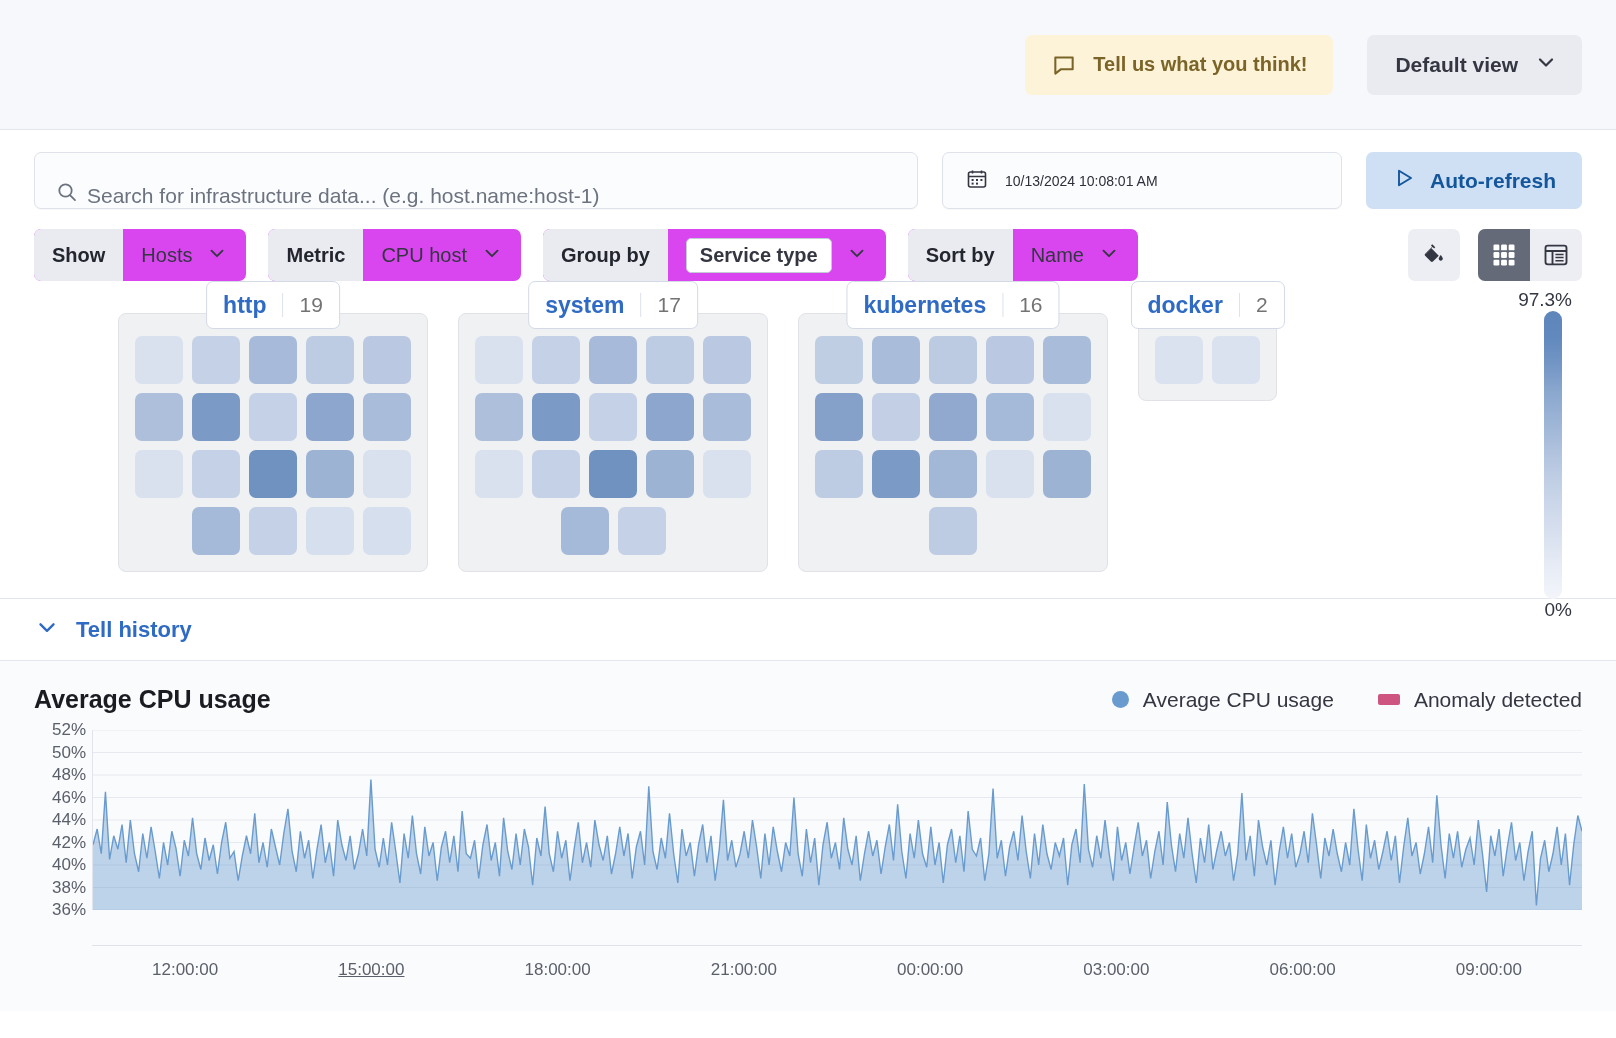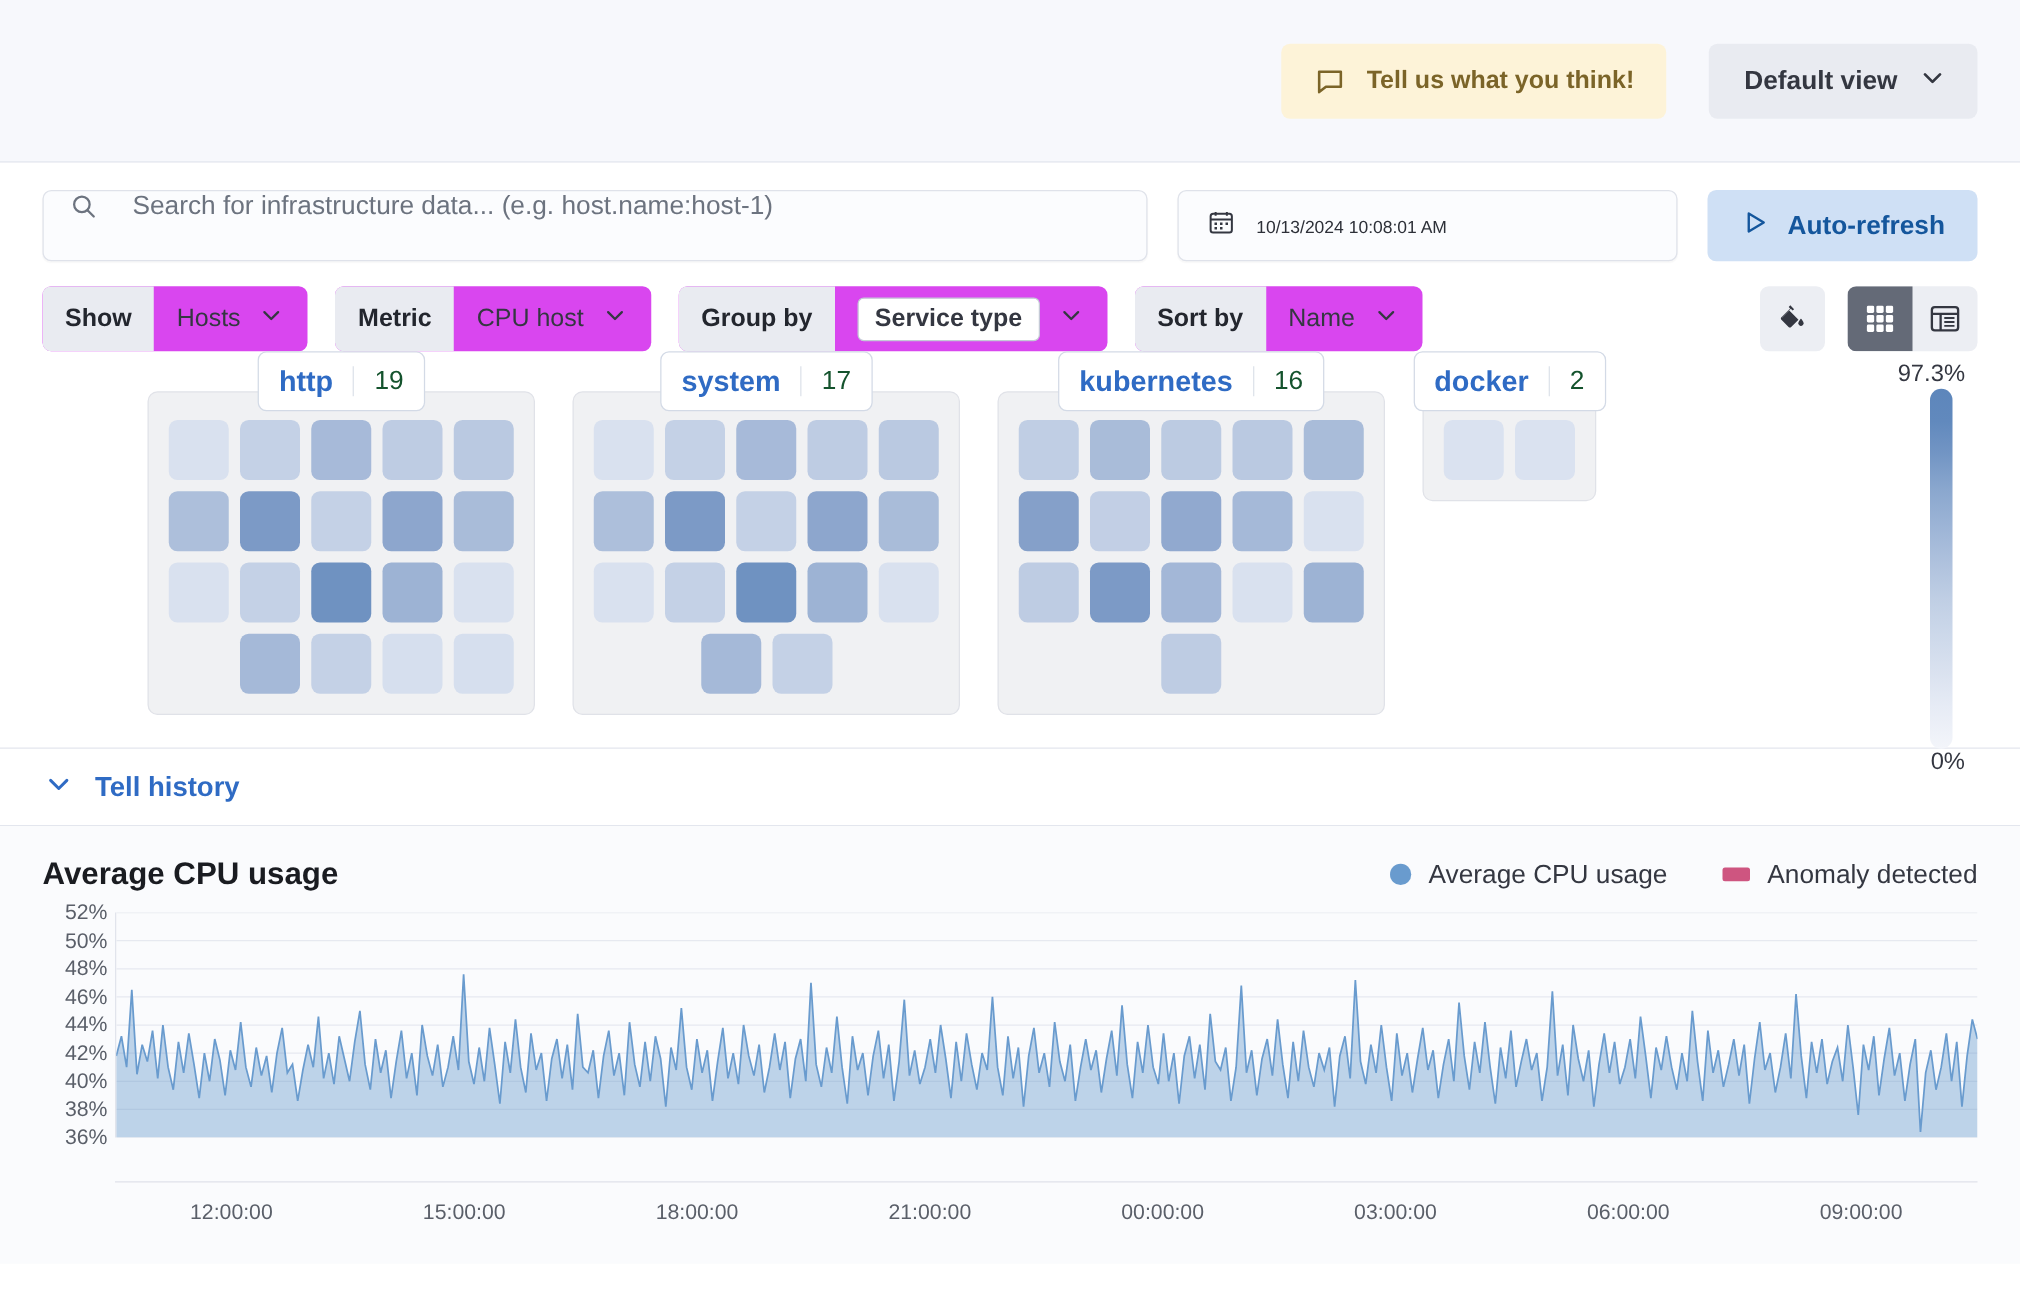--- a/index.html
+++ b/index.html
@@ -72,22 +72,22 @@
     align-items: center;
     gap: 24px;
   }
   .search-box {
     flex: 1;
     height: 57px;
     border: 1px solid #dfe2ea;
     border-radius: 7px;
     background: #fbfcfe;
     display: flex;
-    align-items: flex-start;
-    gap: 27px;
+    align-items: flex-end;
+    gap: 8px;
     padding: 0 20px;
     box-shadow: 0 1px 1px rgba(0,0,0,0.03);
     cursor: text;
   }
   .search-box .ph {
     font-size: 21px;
     color: #6c737f;
   }
   .date-box {
     width: 400px;
@@ -224,21 +224,21 @@
   .group-name {
     color: #2f6bc4;
     font-weight: 700;
     font-size: 23px;
     padding: 0 16px;
   }
   .group-count {
     border-left: 1px solid #dde2ea;
     padding: 0 16px;
     font-size: 21px;
-    color: #14532d;
+    color: #737373;
   }
   .wrow {
     display: flex;
     gap: 9px;
     margin-bottom: 9px;
   }
   .wrow:last-child { margin-bottom: 0; }
   .wrow.center { justify-content: center; }
   .wrow.offset1 { padding-left: 57px; }
   .cell {
@@ -678,21 +678,21 @@
           <line x1="0" y1="135.0" x2="1440" y2="135.0" stroke="#e6e9f0" stroke-width="1" vector-effect="non-scaling-stroke"></line>
           <line x1="0" y1="157.5" x2="1440" y2="157.5" stroke="#e6e9f0" stroke-width="1" vector-effect="non-scaling-stroke"></line>
           <line x1="0" y1="180.0" x2="1440" y2="180.0" stroke="#e6e9f0" stroke-width="1" vector-effect="non-scaling-stroke"></line>
           <path d="M0,180 L0.00,114.75 L4.01,99.00 L8.02,123.75 L12.03,61.88 L16.04,129.38 L20.06,105.75 L24.07,119.25 L28.08,94.50 L32.09,132.75 L36.10,90.00 L40.11,123.75 L44.12,141.75 L48.13,103.50 L52.14,128.25 L56.16,96.75 L60.17,121.50 L64.18,148.50 L68.19,112.50 L72.20,135.00 L76.21,101.25 L80.22,118.13 L84.23,146.25 L88.25,110.25 L92.26,126.00 L96.27,87.75 L100.28,123.75 L104.29,139.50 L108.30,108.00 L112.31,130.50 L116.32,114.75 L120.33,144.00 L124.35,112.50 L128.36,92.25 L132.37,128.25 L136.38,121.50 L140.39,150.75 L144.40,126.00 L148.41,105.75 L152.42,123.75 L156.43,83.25 L160.45,132.75 L164.46,112.50 L168.47,137.25 L172.48,99.00 L176.49,117.00 L180.50,135.00 L184.51,103.50 L188.52,78.75 L192.53,121.50 L196.55,141.75 L200.56,101.25 L204.57,128.25 L208.58,110.25 L212.59,148.50 L216.60,119.25 L220.61,94.50 L224.62,132.75 L228.64,112.50 L232.65,146.25 L236.66,90.00 L240.67,114.75 L244.68,130.50 L248.69,105.75 L252.70,139.50 L256.71,123.75 L260.72,99.00 L264.74,126.00 L268.75,49.50 L272.76,119.25 L276.77,137.25 L280.78,108.00 L284.79,135.00 L288.80,92.25 L292.81,121.50 L296.82,153.00 L300.84,103.50 L304.85,128.25 L308.86,85.50 L312.87,123.75 L316.88,144.00 L320.89,96.75 L324.90,126.00 L328.91,112.50 L332.92,150.75 L336.94,117.00 L340.95,101.25 L344.96,132.75 L348.97,105.75 L352.98,141.75 L356.99,81.00 L361.00,123.75 L365.01,128.25 L369.03,110.25 L373.04,148.50 L377.05,114.75 L381.06,94.50 L385.07,130.50 L389.08,112.50 L393.09,146.25 L397.10,87.75 L401.11,121.50 L405.13,139.50 L409.14,103.50 L413.15,135.00 L417.16,99.00 L421.17,117.00 L425.18,155.25 L429.19,108.00 L433.20,126.00 L437.21,76.50 L441.23,123.75 L445.24,141.75 L449.25,101.25 L453.26,128.25 L457.27,110.25 L461.28,150.75 L465.29,119.25 L469.30,92.25 L473.31,132.75 L477.33,112.50 L481.34,137.25 L485.35,90.00 L489.36,114.75 L493.37,130.50 L497.38,105.75 L501.39,144.00 L505.40,123.75 L509.42,96.75 L513.43,126.00 L517.44,103.50 L521.45,148.50 L525.46,117.00 L529.47,101.25 L533.48,135.00 L537.49,56.25 L541.50,121.50 L545.52,139.50 L549.53,108.00 L553.54,128.25 L557.55,83.25 L561.56,123.75 L565.57,153.00 L569.58,99.00 L573.59,126.00 L577.60,112.50 L581.62,146.25 L585.63,114.75 L589.64,94.50 L593.65,132.75 L597.66,105.75 L601.67,150.75 L605.68,119.25 L609.69,69.75 L613.70,130.50 L617.72,110.25 L621.73,137.25 L625.74,123.75 L629.75,101.25 L633.76,128.25 L637.77,90.00 L641.78,117.00 L645.79,148.50 L649.81,103.50 L653.82,135.00 L657.83,96.75 L661.84,121.50 L665.85,141.75 L669.86,112.50 L673.87,126.00 L677.88,67.50 L681.89,123.75 L685.91,146.25 L689.92,99.00 L693.93,132.75 L697.94,108.00 L701.95,155.25 L705.96,114.75 L709.97,92.25 L713.98,128.25 L717.99,112.50 L722.01,139.50 L726.02,87.75 L730.03,119.25 L734.04,135.00 L738.05,105.75 L742.06,150.75 L746.07,123.75 L750.08,101.25 L754.09,126.00 L758.11,110.25 L762.12,144.00 L766.13,117.00 L770.14,94.50 L774.15,130.50 L778.16,74.25 L782.17,121.50 L786.18,148.50 L790.19,103.50 L794.21,128.25 L798.22,90.00 L802.23,123.75 L806.24,137.25 L810.25,96.75 L814.26,135.00 L818.27,112.50 L822.28,153.00 L826.30,114.75 L830.31,99.00 L834.32,132.75 L838.33,105.75 L842.34,141.75 L846.35,81.00 L850.36,119.25 L854.37,126.00 L858.38,108.00 L862.40,150.75 L866.41,123.75 L870.42,58.50 L874.43,128.25 L878.44,110.25 L882.45,146.25 L886.46,117.00 L890.47,101.25 L894.48,130.50 L898.50,85.50 L902.51,121.50 L906.52,148.50 L910.53,103.50 L914.54,135.00 L918.55,94.50 L922.56,123.75 L926.57,139.50 L930.58,112.50 L934.60,126.00 L938.61,108.00 L942.62,155.25 L946.63,114.75 L950.64,99.00 L954.65,132.75 L958.66,54.00 L962.67,119.25 L966.69,137.25 L970.70,105.75 L974.71,128.25 L978.72,90.00 L982.73,123.75 L986.74,150.75 L990.75,96.75 L994.76,130.50 L998.77,112.50 L1002.79,144.00 L1006.80,117.00 L1010.81,92.25 L1014.82,126.00 L1018.83,110.25 L1022.84,148.50 L1026.85,121.50 L1030.86,101.25 L1034.87,135.00 L1038.89,72.00 L1042.90,114.75 L1046.91,141.75 L1050.92,103.50 L1054.93,128.25 L1058.94,87.75 L1062.95,123.75 L1066.96,153.00 L1070.97,108.00 L1074.99,132.75 L1079.00,94.50 L1083.01,139.50 L1087.02,119.25 L1091.03,101.25 L1095.04,126.00 L1099.05,112.50 L1103.06,150.75 L1107.08,123.75 L1111.09,63.00 L1115.10,130.50 L1119.11,105.75 L1123.12,146.25 L1127.13,90.00 L1131.14,117.00 L1135.15,135.00 L1139.16,110.25 L1143.18,155.25 L1147.19,121.50 L1151.20,96.75 L1155.21,128.25 L1159.22,103.50 L1163.23,137.25 L1167.24,123.75 L1171.25,101.25 L1175.26,132.75 L1179.28,83.25 L1183.29,114.75 L1187.30,148.50 L1191.31,108.00 L1195.32,126.00 L1199.33,99.00 L1203.34,123.75 L1207.35,141.75 L1211.36,112.50 L1215.38,135.00 L1219.39,78.75 L1223.40,119.25 L1227.41,150.75 L1231.42,94.50 L1235.43,128.25 L1239.44,110.25 L1243.45,139.50 L1247.47,121.50 L1251.48,101.25 L1255.49,130.50 L1259.50,105.75 L1263.51,153.00 L1267.52,117.00 L1271.53,87.75 L1275.54,126.00 L1279.55,112.50 L1283.57,144.00 L1287.58,123.75 L1291.59,96.75 L1295.60,132.75 L1299.61,65.25 L1303.62,114.75 L1307.63,148.50 L1311.64,103.50 L1315.65,128.25 L1319.67,101.25 L1323.68,137.25 L1327.69,119.25 L1331.70,108.00 L1335.71,135.00 L1339.72,90.00 L1343.73,123.75 L1347.74,162.00 L1351.75,105.75 L1355.77,126.00 L1359.78,99.00 L1363.79,146.25 L1367.80,117.00 L1371.81,92.25 L1375.82,130.50 L1379.83,112.50 L1383.84,150.75 L1387.86,121.50 L1391.87,101.25 L1395.88,175.50 L1399.89,128.25 L1403.90,110.25 L1407.91,141.75 L1411.92,123.75 L1415.93,96.75 L1419.94,135.00 L1423.96,103.50 L1427.97,155.25 L1431.98,114.75 L1435.99,85.50 L1440.00,101.25 L1440,180 Z" fill="#699bce" fill-opacity="0.42"></path>
           <path d="M0.00,114.75 L4.01,99.00 L8.02,123.75 L12.03,61.88 L16.04,129.38 L20.06,105.75 L24.07,119.25 L28.08,94.50 L32.09,132.75 L36.10,90.00 L40.11,123.75 L44.12,141.75 L48.13,103.50 L52.14,128.25 L56.16,96.75 L60.17,121.50 L64.18,148.50 L68.19,112.50 L72.20,135.00 L76.21,101.25 L80.22,118.13 L84.23,146.25 L88.25,110.25 L92.26,126.00 L96.27,87.75 L100.28,123.75 L104.29,139.50 L108.30,108.00 L112.31,130.50 L116.32,114.75 L120.33,144.00 L124.35,112.50 L128.36,92.25 L132.37,128.25 L136.38,121.50 L140.39,150.75 L144.40,126.00 L148.41,105.75 L152.42,123.75 L156.43,83.25 L160.45,132.75 L164.46,112.50 L168.47,137.25 L172.48,99.00 L176.49,117.00 L180.50,135.00 L184.51,103.50 L188.52,78.75 L192.53,121.50 L196.55,141.75 L200.56,101.25 L204.57,128.25 L208.58,110.25 L212.59,148.50 L216.60,119.25 L220.61,94.50 L224.62,132.75 L228.64,112.50 L232.65,146.25 L236.66,90.00 L240.67,114.75 L244.68,130.50 L248.69,105.75 L252.70,139.50 L256.71,123.75 L260.72,99.00 L264.74,126.00 L268.75,49.50 L272.76,119.25 L276.77,137.25 L280.78,108.00 L284.79,135.00 L288.80,92.25 L292.81,121.50 L296.82,153.00 L300.84,103.50 L304.85,128.25 L308.86,85.50 L312.87,123.75 L316.88,144.00 L320.89,96.75 L324.90,126.00 L328.91,112.50 L332.92,150.75 L336.94,117.00 L340.95,101.25 L344.96,132.75 L348.97,105.75 L352.98,141.75 L356.99,81.00 L361.00,123.75 L365.01,128.25 L369.03,110.25 L373.04,148.50 L377.05,114.75 L381.06,94.50 L385.07,130.50 L389.08,112.50 L393.09,146.25 L397.10,87.75 L401.11,121.50 L405.13,139.50 L409.14,103.50 L413.15,135.00 L417.16,99.00 L421.17,117.00 L425.18,155.25 L429.19,108.00 L433.20,126.00 L437.21,76.50 L441.23,123.75 L445.24,141.75 L449.25,101.25 L453.26,128.25 L457.27,110.25 L461.28,150.75 L465.29,119.25 L469.30,92.25 L473.31,132.75 L477.33,112.50 L481.34,137.25 L485.35,90.00 L489.36,114.75 L493.37,130.50 L497.38,105.75 L501.39,144.00 L505.40,123.75 L509.42,96.75 L513.43,126.00 L517.44,103.50 L521.45,148.50 L525.46,117.00 L529.47,101.25 L533.48,135.00 L537.49,56.25 L541.50,121.50 L545.52,139.50 L549.53,108.00 L553.54,128.25 L557.55,83.25 L561.56,123.75 L565.57,153.00 L569.58,99.00 L573.59,126.00 L577.60,112.50 L581.62,146.25 L585.63,114.75 L589.64,94.50 L593.65,132.75 L597.66,105.75 L601.67,150.75 L605.68,119.25 L609.69,69.75 L613.70,130.50 L617.72,110.25 L621.73,137.25 L625.74,123.75 L629.75,101.25 L633.76,128.25 L637.77,90.00 L641.78,117.00 L645.79,148.50 L649.81,103.50 L653.82,135.00 L657.83,96.75 L661.84,121.50 L665.85,141.75 L669.86,112.50 L673.87,126.00 L677.88,67.50 L681.89,123.75 L685.91,146.25 L689.92,99.00 L693.93,132.75 L697.94,108.00 L701.95,155.25 L705.96,114.75 L709.97,92.25 L713.98,128.25 L717.99,112.50 L722.01,139.50 L726.02,87.75 L730.03,119.25 L734.04,135.00 L738.05,105.75 L742.06,150.75 L746.07,123.75 L750.08,101.25 L754.09,126.00 L758.11,110.25 L762.12,144.00 L766.13,117.00 L770.14,94.50 L774.15,130.50 L778.16,74.25 L782.17,121.50 L786.18,148.50 L790.19,103.50 L794.21,128.25 L798.22,90.00 L802.23,123.75 L806.24,137.25 L810.25,96.75 L814.26,135.00 L818.27,112.50 L822.28,153.00 L826.30,114.75 L830.31,99.00 L834.32,132.75 L838.33,105.75 L842.34,141.75 L846.35,81.00 L850.36,119.25 L854.37,126.00 L858.38,108.00 L862.40,150.75 L866.41,123.75 L870.42,58.50 L874.43,128.25 L878.44,110.25 L882.45,146.25 L886.46,117.00 L890.47,101.25 L894.48,130.50 L898.50,85.50 L902.51,121.50 L906.52,148.50 L910.53,103.50 L914.54,135.00 L918.55,94.50 L922.56,123.75 L926.57,139.50 L930.58,112.50 L934.60,126.00 L938.61,108.00 L942.62,155.25 L946.63,114.75 L950.64,99.00 L954.65,132.75 L958.66,54.00 L962.67,119.25 L966.69,137.25 L970.70,105.75 L974.71,128.25 L978.72,90.00 L982.73,123.75 L986.74,150.75 L990.75,96.75 L994.76,130.50 L998.77,112.50 L1002.79,144.00 L1006.80,117.00 L1010.81,92.25 L1014.82,126.00 L1018.83,110.25 L1022.84,148.50 L1026.85,121.50 L1030.86,101.25 L1034.87,135.00 L1038.89,72.00 L1042.90,114.75 L1046.91,141.75 L1050.92,103.50 L1054.93,128.25 L1058.94,87.75 L1062.95,123.75 L1066.96,153.00 L1070.97,108.00 L1074.99,132.75 L1079.00,94.50 L1083.01,139.50 L1087.02,119.25 L1091.03,101.25 L1095.04,126.00 L1099.05,112.50 L1103.06,150.75 L1107.08,123.75 L1111.09,63.00 L1115.10,130.50 L1119.11,105.75 L1123.12,146.25 L1127.13,90.00 L1131.14,117.00 L1135.15,135.00 L1139.16,110.25 L1143.18,155.25 L1147.19,121.50 L1151.20,96.75 L1155.21,128.25 L1159.22,103.50 L1163.23,137.25 L1167.24,123.75 L1171.25,101.25 L1175.26,132.75 L1179.28,83.25 L1183.29,114.75 L1187.30,148.50 L1191.31,108.00 L1195.32,126.00 L1199.33,99.00 L1203.34,123.75 L1207.35,141.75 L1211.36,112.50 L1215.38,135.00 L1219.39,78.75 L1223.40,119.25 L1227.41,150.75 L1231.42,94.50 L1235.43,128.25 L1239.44,110.25 L1243.45,139.50 L1247.47,121.50 L1251.48,101.25 L1255.49,130.50 L1259.50,105.75 L1263.51,153.00 L1267.52,117.00 L1271.53,87.75 L1275.54,126.00 L1279.55,112.50 L1283.57,144.00 L1287.58,123.75 L1291.59,96.75 L1295.60,132.75 L1299.61,65.25 L1303.62,114.75 L1307.63,148.50 L1311.64,103.50 L1315.65,128.25 L1319.67,101.25 L1323.68,137.25 L1327.69,119.25 L1331.70,108.00 L1335.71,135.00 L1339.72,90.00 L1343.73,123.75 L1347.74,162.00 L1351.75,105.75 L1355.77,126.00 L1359.78,99.00 L1363.79,146.25 L1367.80,117.00 L1371.81,92.25 L1375.82,130.50 L1379.83,112.50 L1383.84,150.75 L1387.86,121.50 L1391.87,101.25 L1395.88,175.50 L1399.89,128.25 L1403.90,110.25 L1407.91,141.75 L1411.92,123.75 L1415.93,96.75 L1419.94,135.00 L1423.96,103.50 L1427.97,155.25 L1431.98,114.75 L1435.99,85.50 L1440.00,101.25 " fill="none" stroke="#699bce" stroke-width="1.4" vector-effect="non-scaling-stroke"></path>
         </svg>
     </div>
   </div>
   <div class="x-axis" id="x-axis">
       <div class="x-tick" style="left: 6.25%;">12:00:00</div>
-      <div class="x-tick" style="left: 18.75%;">15:00:00</div>
+      <div class="x-tick" style="left: 18.75%; text-decoration: underline;">15:00:00</div>
       <div class="x-tick" style="left: 31.25%;">18:00:00</div>
       <div class="x-tick" style="left: 43.75%;">21:00:00</div>
       <div class="x-tick" style="left: 56.25%;">00:00:00</div>
       <div class="x-tick" style="left: 68.75%;">03:00:00</div>
       <div class="x-tick" style="left: 81.25%;">06:00:00</div>
       <div class="x-tick" style="left: 93.75%;">09:00:00</div>
     </div>
 </div>
 
 </body></html>

